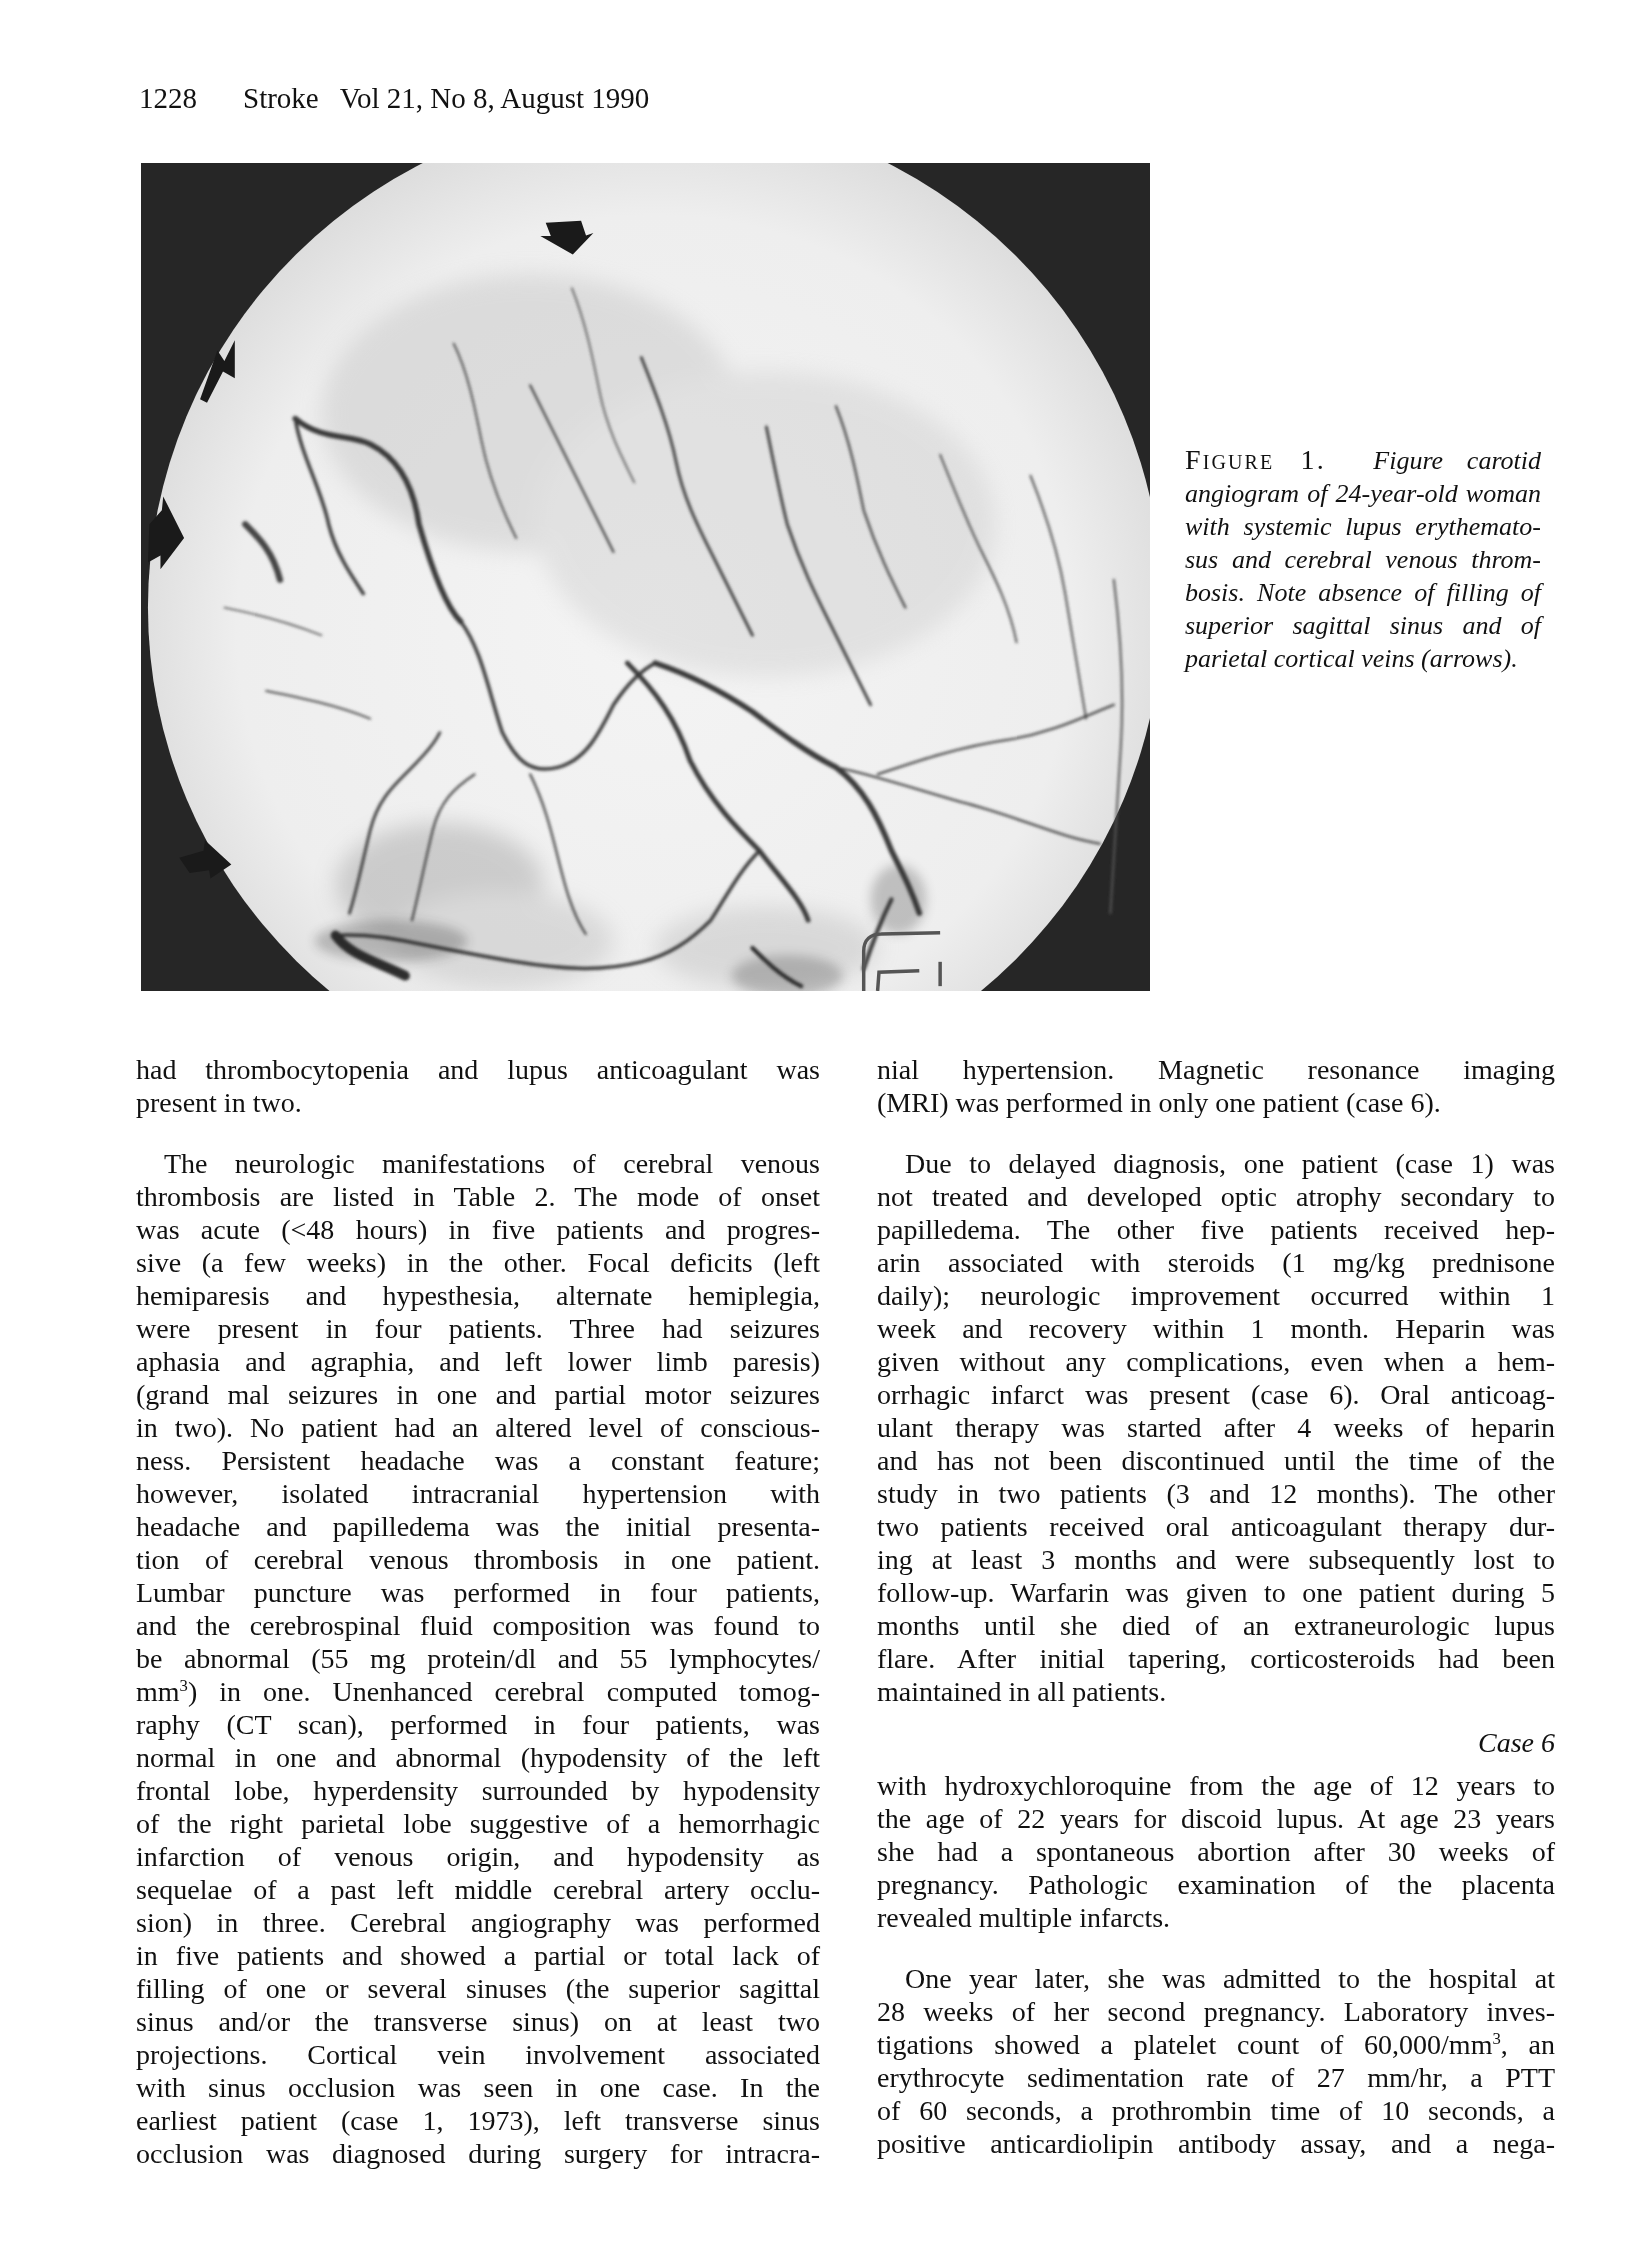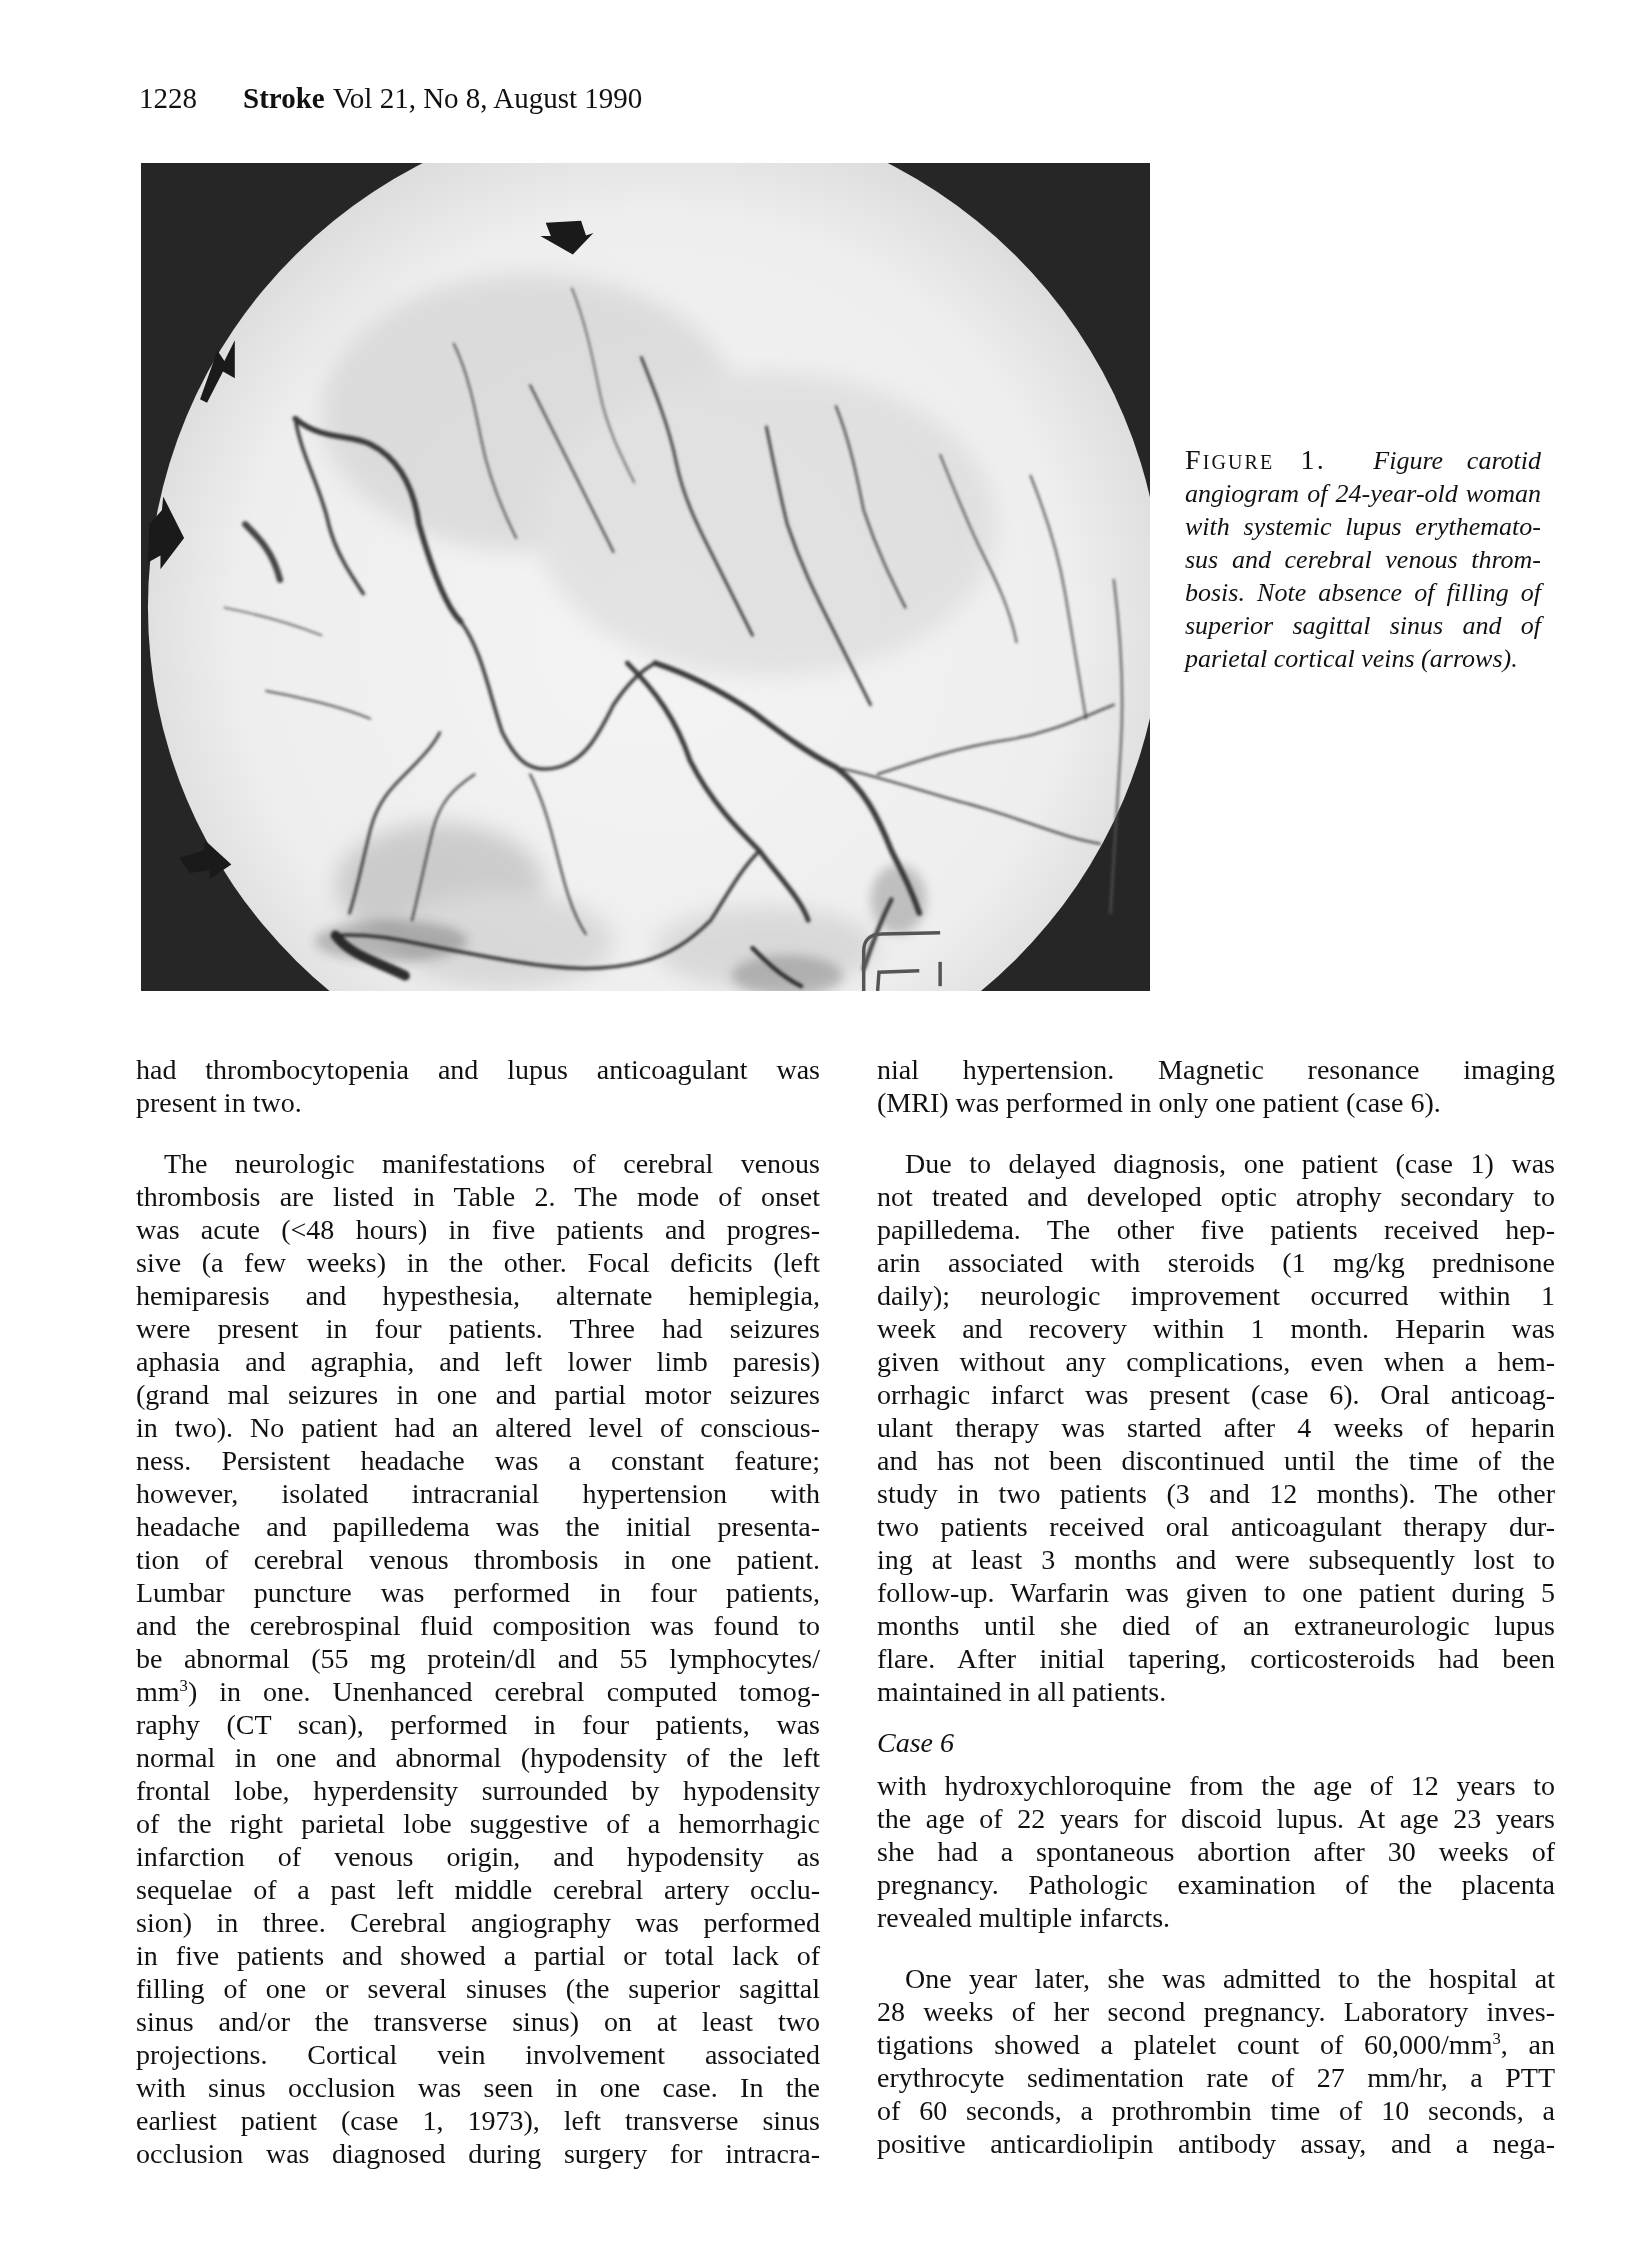--- a/index.html
+++ b/index.html
@@ -1,38 +1,38 @@
 <!DOCTYPE html>
 <html style="font-size:11px"><head>
 <meta charset="utf-8">
 <style>
   html, body { margin: 0; padding: 0; background: #ffffff; }
   body { width: 1647px; height: 2261px; position: relative; overflow: hidden; color: #111111;
          font-family: "Liberation Serif", "DejaVu Serif", serif; }
   .running-head { position: absolute; left: 139px; top: 81px; font-size: 29px; line-height: 35px; white-space: nowrap; }
   .running-head .pg { font-weight: normal; display: inline-block; width: 104px; }
-  .running-head .journal { font-weight: bold; margin-right: 8px; }
+  .running-head .journal { font-weight: normal; margin-right: 21px; }
   .running-head .issue { }
 
   .figure { position: absolute; left: 141px; top: 163px; width: 1009px; height: 828px; background: #262626; overflow: hidden; }
   .figure svg { display: block; width: 100%; height: 100%; }
 
   .caption { position: absolute; left: 1185px; top: 443px; width: 356px; font-size: 26px; line-height: 33px; }
   .caption .cline { display: block; text-align: justify; text-align-last: justify; white-space: nowrap; }
   .caption .cline.last { text-align-last: left; }
   .caption .fig-label { font-style: normal; letter-spacing: 2.1px; font-variant: small-caps; font-size: 28px; }
   .caption .it { font-style: italic; }
 
   .column { position: absolute; top: 1053px; font-size: 28px; line-height: 33px; }
   .col-left { left: 136px; width: 684px; }
   .col-right { left: 877px; width: 678px; }
   .line { display: block; height: 33px; text-align: justify; text-align-last: justify; white-space: nowrap; }
   .line.end { text-align-last: left; }
   .line.indent { padding-left: 28px; margin-top: 28px; }
-  .subhead { display: block; height: 33px; font-style: italic; margin-top: 18px; margin-bottom: 9.7px; }
+  .subhead { display: block; height: 33px; font-style: italic; margin-top: 18px; margin-bottom: 9.7px; text-align: right; }
   sup { font-size: 16.7px; line-height: 0; vertical-align: 9.7px; }
 </style>
 </head>
 <body>
 
 <div class="running-head">
   <span class="pg">1228</span><span class="journal">Stroke</span><span class="issue">Vol 21, No 8, August 1990</span>
 </div>
 
 <div class="figure">

